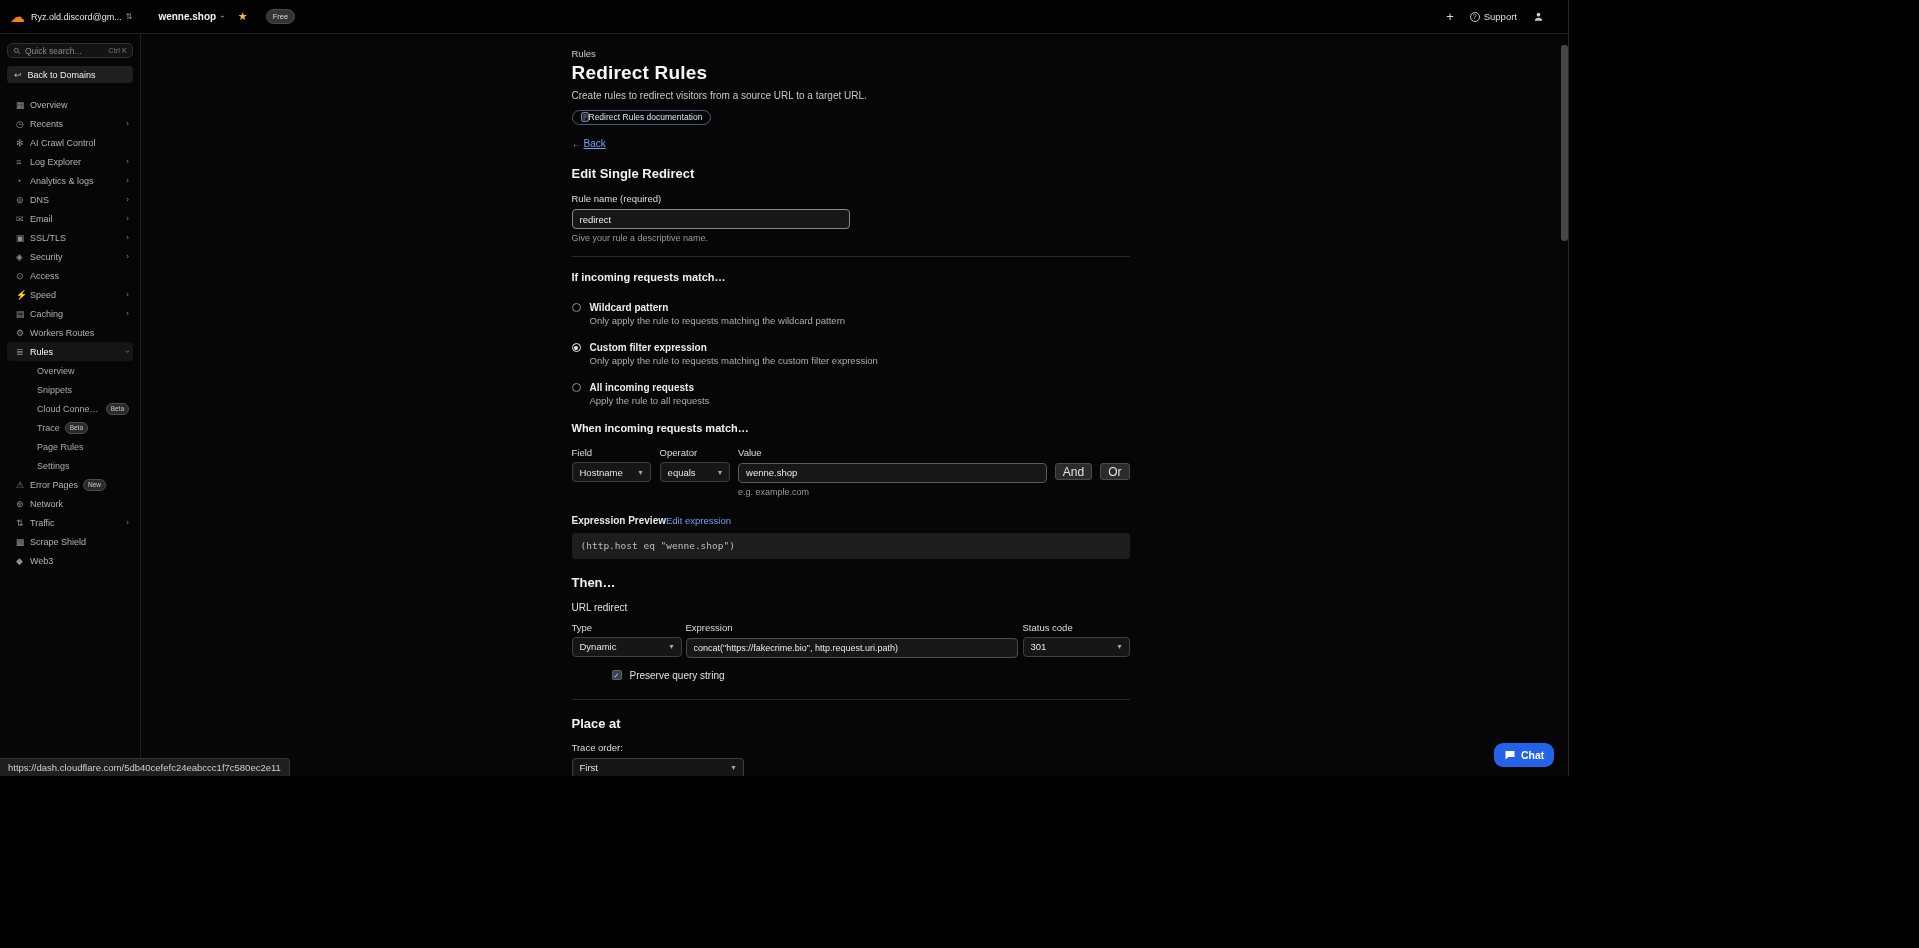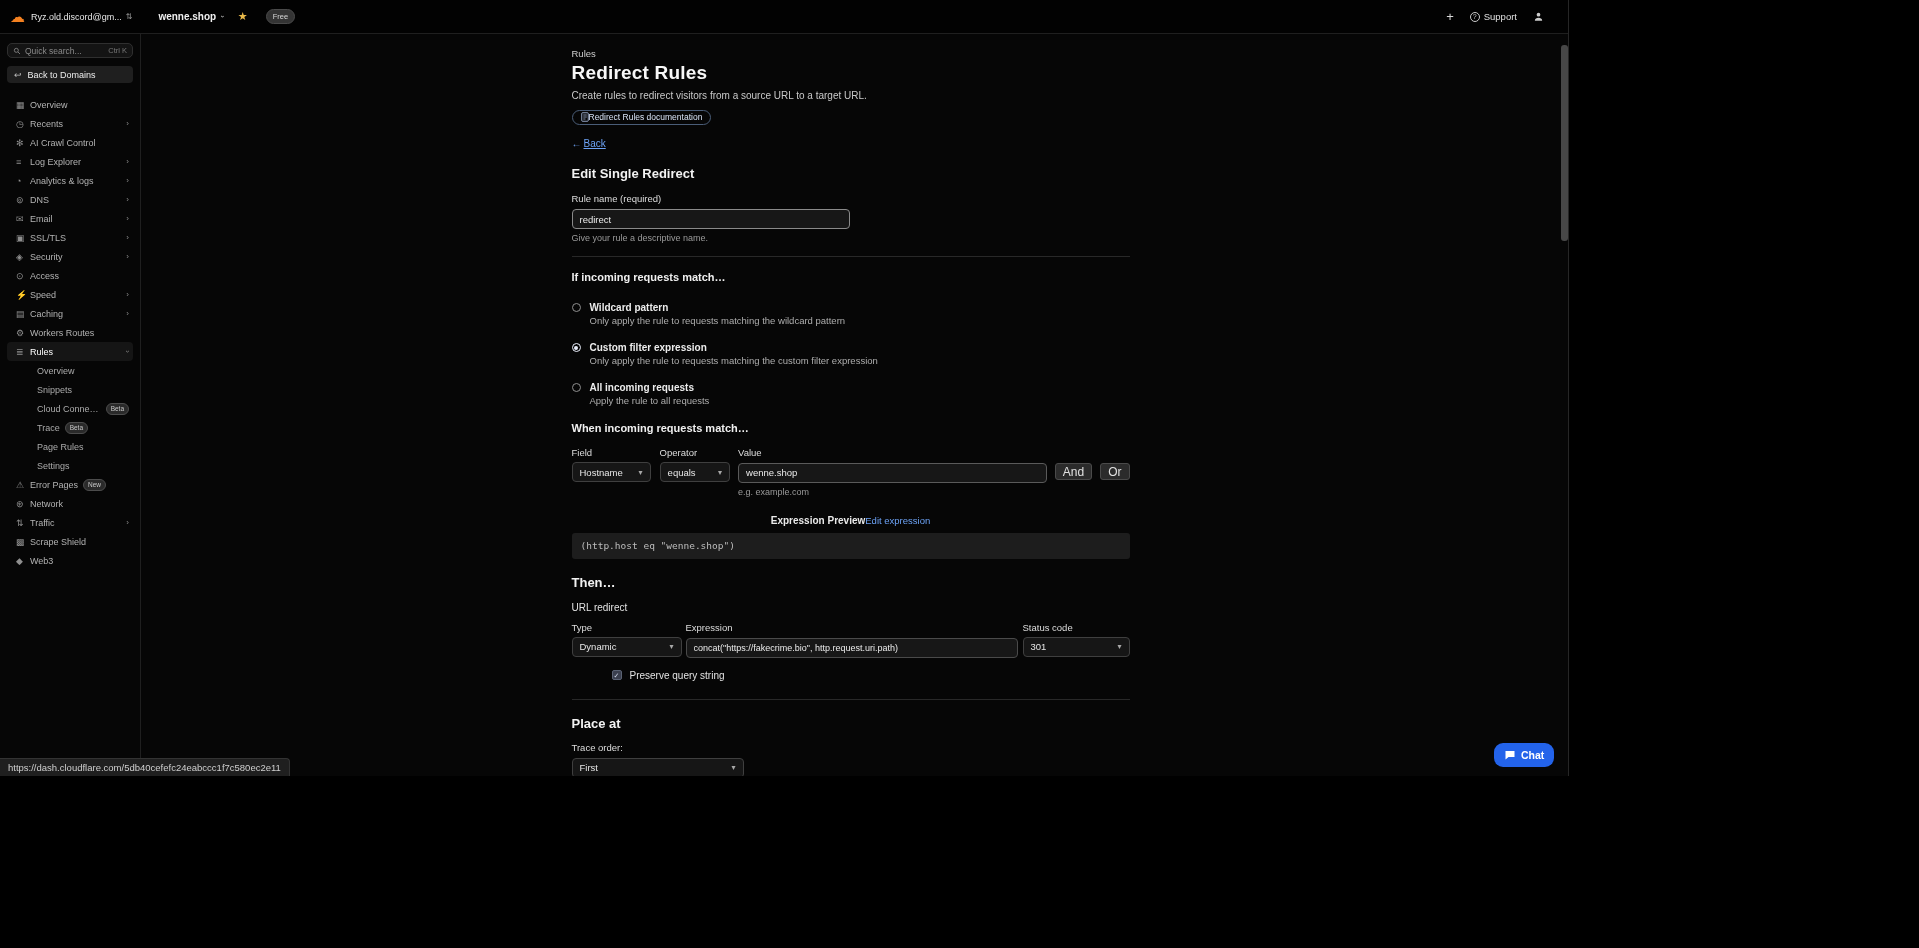--- a/index.html
+++ b/index.html
@@ -64,21 +64,21 @@
   .col-field{width:82px;margin-right:9px;}
   .col-op{width:73px;margin-right:8px;}
   .col-value{width:320px;margin-right:8px;}
   .col-andor{display:flex;gap:8px;padding-top:16px;}
   .select{height:20px;background:#161616;border:1px solid #3f3f3f;border-radius:4px;display:flex;align-items:center;justify-content:space-between;padding:0 7px;font-size:9.5px;color:#e6e6e6;cursor:pointer;}
   .select .arrow{font-size:8px;color:#a8a8a8;margin-left:6px;}
   .value-input{width:100%;border-color:#5a5a5a;}
   .hint{font-size:9px;color:#999;margin-top:4px;}
   .mini-btn{height:17px;background:#2b2b2b;border:1px solid #4a4a4a;border-radius:3px;color:#e0e0e0;font-size:12px;padding:0 7px;cursor:pointer;font-family:"Liberation Sans",sans-serif;}
   .builder{margin-bottom:18px;}
-  .preview-row{display:flex;justify-content:center;align-items:center;margin-bottom:7px;}
+  .preview-row{display:flex;justify-content:flex-start;align-items:center;margin-bottom:7px;}
   .preview-label{font-size:10px;font-weight:bold;color:#eaeaea;}
   .edit-link{font-size:9.5px;color:var(--accent_link,#6ca2f5);cursor:pointer;}
   .code-block{background:#1d1d1d;border-radius:3px;height:26px;display:flex;align-items:center;padding:0 9px;font-family:"DejaVu Sans Mono",monospace;font-size:9.5px;color:#bdbdbd;margin-bottom:16px;}
   .url-redirect{font-size:10px;color:#e2e2e2;margin-bottom:9px;}
   .col-type{width:110px;margin-right:4px;}
   .col-expr{width:332px;margin-right:5px;}
   .col-status{width:107px;}
   .checkbox-row{display:flex;align-items:center;gap:8px;margin-top:12px;font-size:10px;color:#e2e2e2;padding-left:40px;}
   .checkbox{width:10px;height:10px;border-radius:2px;background:#3a3f4e;border:1px solid #5a6273;display:flex;align-items:center;justify-content:center;cursor:pointer;}
   .checkbox .tick{font-size:7px;color:#ccd6e8;line-height:7px;}

